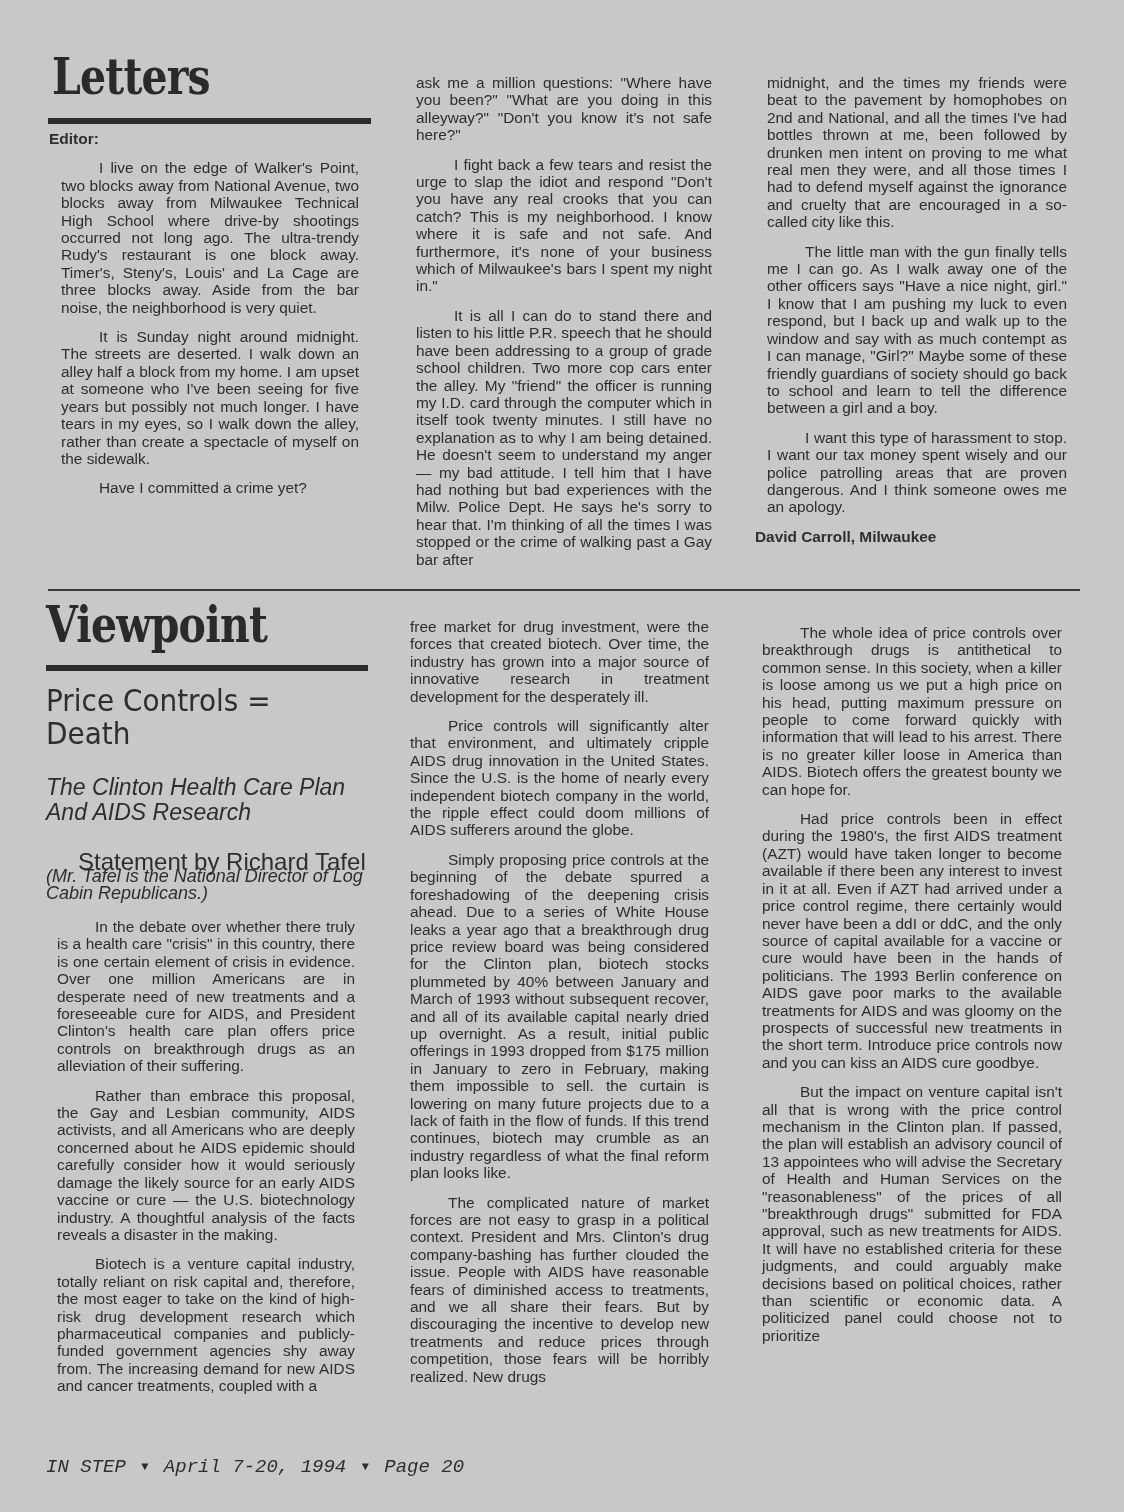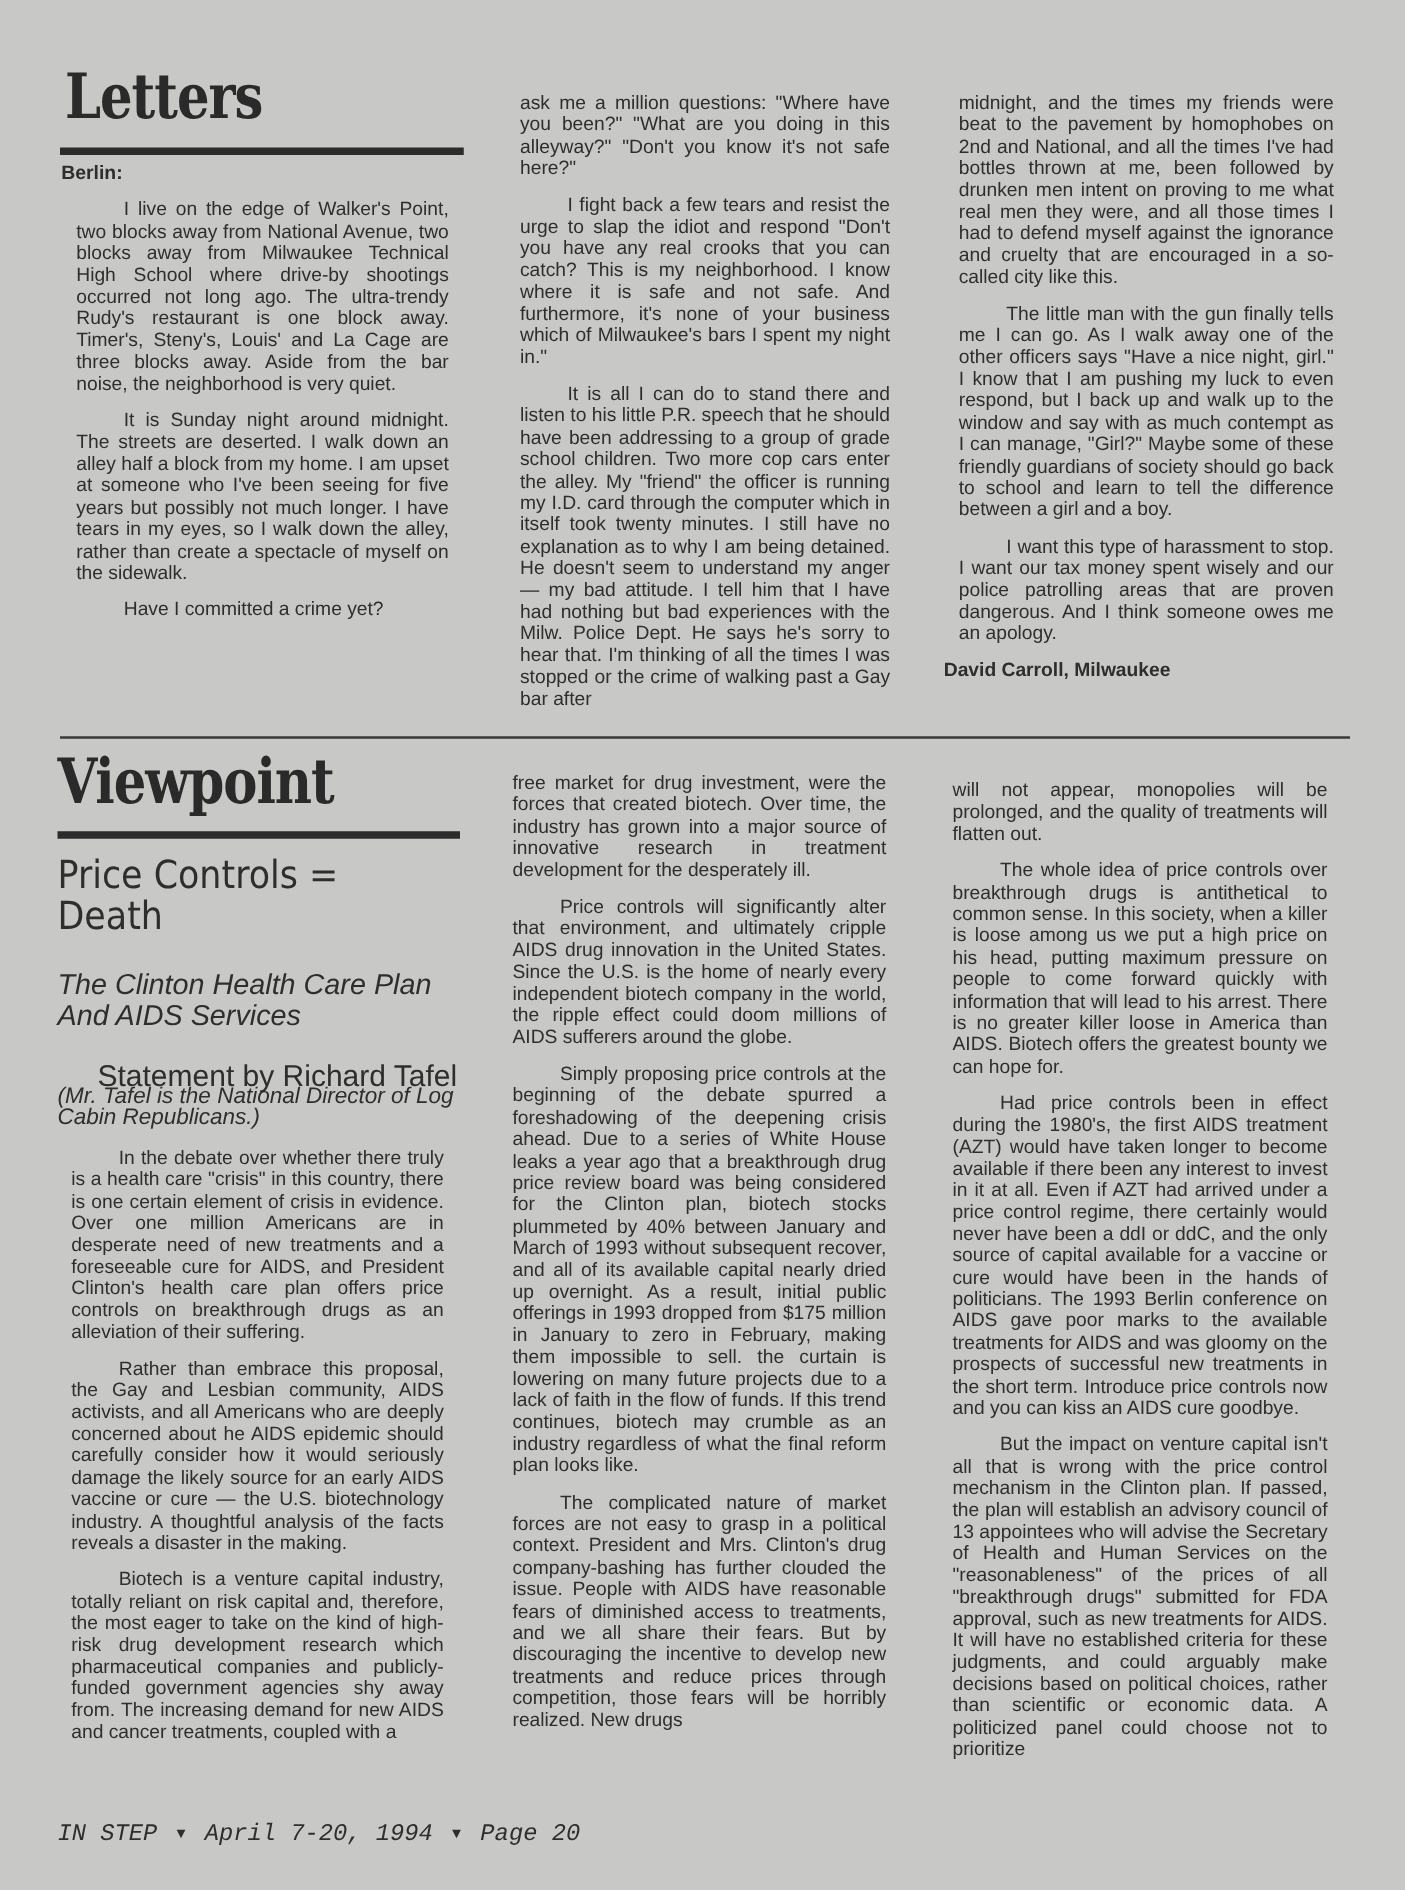--- a/index.html
+++ b/index.html
@@ -54,21 +54,21 @@
   }
   .tri { font-style:normal; font-size:12px; padding:0 4px; vertical-align:2px; }
 </style>
 </head>
 <body>
 
 <div class="masthead" style="left:52px; top:52px;">Letters</div>
 <div class="rule" style="left:48px; top:118px; width:323px;"></div>
 
 <div class="col" style="left:49px; top:130px;">
-  <div class="editor">Berlin:</div>
+  <div class="editor">Editor:</div>
   <div>
       <p class="ind">I live on the edge of Walker's Point, two blocks away from National Avenue, two blocks away from Milwaukee Technical High School where drive-by shootings occurred not long ago. The ultra-trendy Rudy's restaurant is one block away. Timer's, Steny's, Louis' and La Cage are three blocks away. Aside from the bar noise, the neighborhood is very quiet.</p>
       <p class="ind">It is Sunday night around midnight. The streets are deserted. I walk down an alley half a block from my home. I am upset at someone who I've been seeing for five years but possibly not much longer. I have tears in my eyes, so I walk down the alley, rather than create a spectacle of myself on the sidewalk.</p>
       <p class="ind">Have I committed a crime yet?</p>
     </div>
 </div>
 
 <div class="col" style="left:404px; top:62px; width:320px;">
   <div>
       <p>ask me a million questions: "Where have you been?" "What are you doing in this alleyway?" "Don't you know it's not safe here?"</p>
@@ -85,21 +85,21 @@
     </div>
   <div class="sig">David Carroll, Milwaukee</div>
 </div>
 
 <div class="hrule" style="left:48px; top:589px; width:1032px;"></div>
 
 <div class="masthead" style="left:46px; top:600px;">Viewpoint</div>
 <div class="rule" style="left:46px; top:665px; width:322px;"></div>
 
 <div class="headline" style="left:46px; top:684px; width:340px;">Price Controls = Death</div>
-<div class="deck" style="left:46px; top:775px; width:330px;">The Clinton Health Care Plan And AIDS Services</div>
+<div class="deck" style="left:46px; top:775px; width:330px;">The Clinton Health Care Plan And AIDS Research</div>
 <div class="byline" style="left:78px; top:848px;">Statement by Richard Tafel</div>
 <div class="note" style="left:46px; top:868px;">(Mr. Tafel is the National Director of Log Cabin Republicans.)</div>
 
 <div class="col" style="left:45px; top:906px; width:322px;">
   <div>
       <p class="ind">In the debate over whether there truly is a health care "crisis" in this country, there is one certain element of crisis in evidence. Over one million Americans are in desperate need of new treatments and a foreseeable cure for AIDS, and President Clinton's health care plan offers price controls on breakthrough drugs as an alleviation of their suffering.</p>
       <p class="ind">Rather than embrace this proposal, the Gay and Lesbian community, AIDS activists, and all Americans who are deeply concerned about he AIDS epidemic should carefully consider how it would seriously damage the likely source for an early AIDS vaccine or cure — the U.S. biotechnology industry. A thoughtful analysis of the facts reveals a disaster in the making.</p>
       <p class="ind">Biotech is a venture capital industry, totally reliant on risk capital and, therefore, the most eager to take on the kind of high-risk drug development research which pharmaceutical companies and publicly-funded government agencies shy away from. The increasing demand for new AIDS and cancer treatments, coupled with a</p>
     </div>
 </div>
@@ -108,21 +108,20 @@
   <div>
       <p>free market for drug investment, were the forces that created biotech. Over time, the industry has grown into a major source of innovative research in treatment development for the desperately ill.</p>
       <p class="ind">Price controls will significantly alter that environment, and ultimately cripple AIDS drug innovation in the United States. Since the U.S. is the home of nearly every independent biotech company in the world, the ripple effect could doom millions of AIDS sufferers around the globe.</p>
       <p class="ind">Simply proposing price controls at the beginning of the debate spurred a foreshadowing of the deepening crisis ahead. Due to a series of White House leaks a year ago that a breakthrough drug price review board was being considered for the Clinton plan, biotech stocks plummeted by 40% between January and March of 1993 without subsequent recover, and all of its available capital nearly dried up overnight. As a result, initial public offerings in 1993 dropped from $175 million in January to zero in February, making them impossible to sell. the curtain is lowering on many future projects due to a lack of faith in the flow of funds. If this trend continues, biotech may crumble as an industry regardless of what the final reform plan looks like.</p>
       <p class="ind">The complicated nature of market forces are not easy to grasp in a political context. President and Mrs. Clinton's drug company-bashing has further clouded the issue. People with AIDS have reasonable fears of diminished access to treatments, and we all share their fears. But by discouraging the incentive to develop new treatments and reduce prices through competition, those fears will be horribly realized. New drugs</p>
     </div>
 </div>
 
 <div class="col" style="left:750px; top:612px; width:324px;">
   <div>
-      <p>will not appear, monopolies will be prolonged, and the quality of treatments will flatten out.</p>
       <p class="ind">The whole idea of price controls over breakthrough drugs is antithetical to common sense. In this society, when a killer is loose among us we put a high price on his head, putting maximum pressure on people to come forward quickly with information that will lead to his arrest. There is no greater killer loose in America than AIDS. Biotech offers the greatest bounty we can hope for.</p>
       <p class="ind">Had price controls been in effect during the 1980's, the first AIDS treatment (AZT) would have taken longer to become available if there been any interest to invest in it at all. Even if AZT had arrived under a price control regime, there certainly would never have been a ddI or ddC, and the only source of capital available for a vaccine or cure would have been in the hands of politicians. The 1993 Berlin conference on AIDS gave poor marks to the available treatments for AIDS and was gloomy on the prospects of successful new treatments in the short term. Introduce price controls now and you can kiss an AIDS cure goodbye.</p>
       <p class="ind">But the impact on venture capital isn't all that is wrong with the price control mechanism in the Clinton plan. If passed, the plan will establish an advisory council of 13 appointees who will advise the Secretary of Health and Human Services on the "reasonableness" of the prices of all "breakthrough drugs" submitted for FDA approval, such as new treatments for AIDS. It will have no established criteria for these judgments, and could arguably make decisions based on political choices, rather than scientific or economic data. A politicized panel could choose not to prioritize</p>
     </div>
 </div>
 
 <div class="footer" style="left:46px; top:1456px;font-family:Liberation Mono, monospace;">
   <span>IN STEP</span>
   <span class="tri">▼</span>
   <span>April 7-20, 1994</span>

